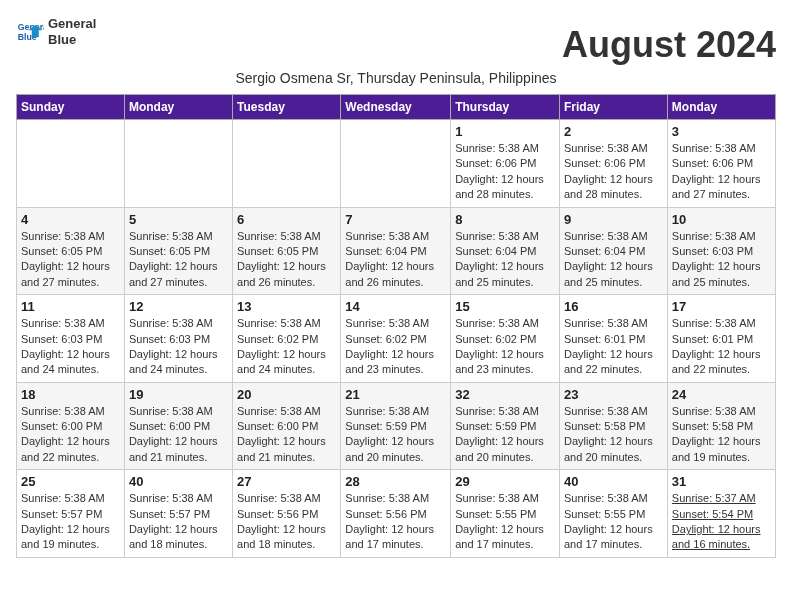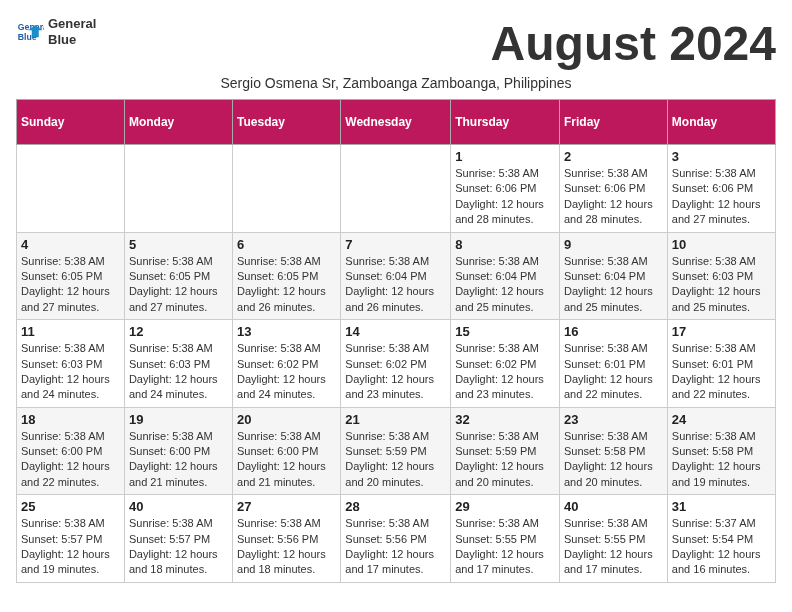--- a/index.html
+++ b/index.html
@@ -25,41 +25,42 @@
       font-size: 13px;
       font-weight: bold;
       color: #333;
       line-height: 1.2;
     }
     .logo-icon {
       width: 28px;
       height: 28px;
     }
     .month-title {
-      font-size: 48px;
+      font-size: 36px;
       font-weight: bold;
       color: #333;
       text-align: center;
+      margin-top: 8px;
     }
     .subtitle {
       text-align: center;
       font-size: 14px;
       color: #333;
       margin-bottom: 8px;
       font-weight: normal;
     }
     table {
       width: 100%;
       border-collapse: collapse;
       font-size: 10px;
     }
     thead tr th {
-      background-color: #be185d;
+      background-color: #4c1d95;
       color: #fff;
-      padding: 15px 4px;
+      padding: 5px 4px;
       text-align: left;
       font-size: 12px;
       font-weight: bold;
       border: 1px solid #aaa;
     }
     tbody tr td {
       border: 1px solid #ccc;
       padding: 4px;
       vertical-align: top;
       width: 113px;
@@ -95,21 +96,21 @@
       <polygon points="22,8 30,14 26,14 26,22 18,22 18,14 14,14" fill="#1a8cc8"></polygon>
     </svg>
     <div class="logo-text">
       <div>General</div>
       <div>Blue</div>
     </div>
   </div>
   <div class="month-title">August 2024</div>
 </div>
 
-<div class="subtitle">Sergio Osmena Sr, Zamboanga Zamboanga, Philippines</div>
+<div class="subtitle">Sergio Osmena Sr, Thursday Peninsula, Philippines</div>
 
 <table>
   <thead>
     <tr id="header-row">
     <th>Sunday</th>
         <th>Monday</th>
         <th>Tuesday</th>
         <th>Wednesday</th>
         <th>Thursday</th>
         <th>Friday</th>
@@ -335,20 +336,20 @@
         </td>
         <td>
           <div class="day-number">40</div>
           <div class="day-info" style="white-space: pre-line;">Sunrise: 5:38 AM
 Sunset: 5:55 PM
 Daylight: 12 hours
 and 17 minutes.</div>
         </td>
         <td>
           <div class="day-number">31</div>
-          <div class="day-info" style="white-space: pre-line;">Sunrise: 5:37 AM
+          <div class="day-info" style="white-space: pre-line; text-decoration: underline;">Sunrise: 5:37 AM
 Sunset: 5:54 PM
 Daylight: 12 hours
 and 16 minutes.</div>
         </td>
       </tr>
     </tbody>
 </table>
 
 </body></html>

